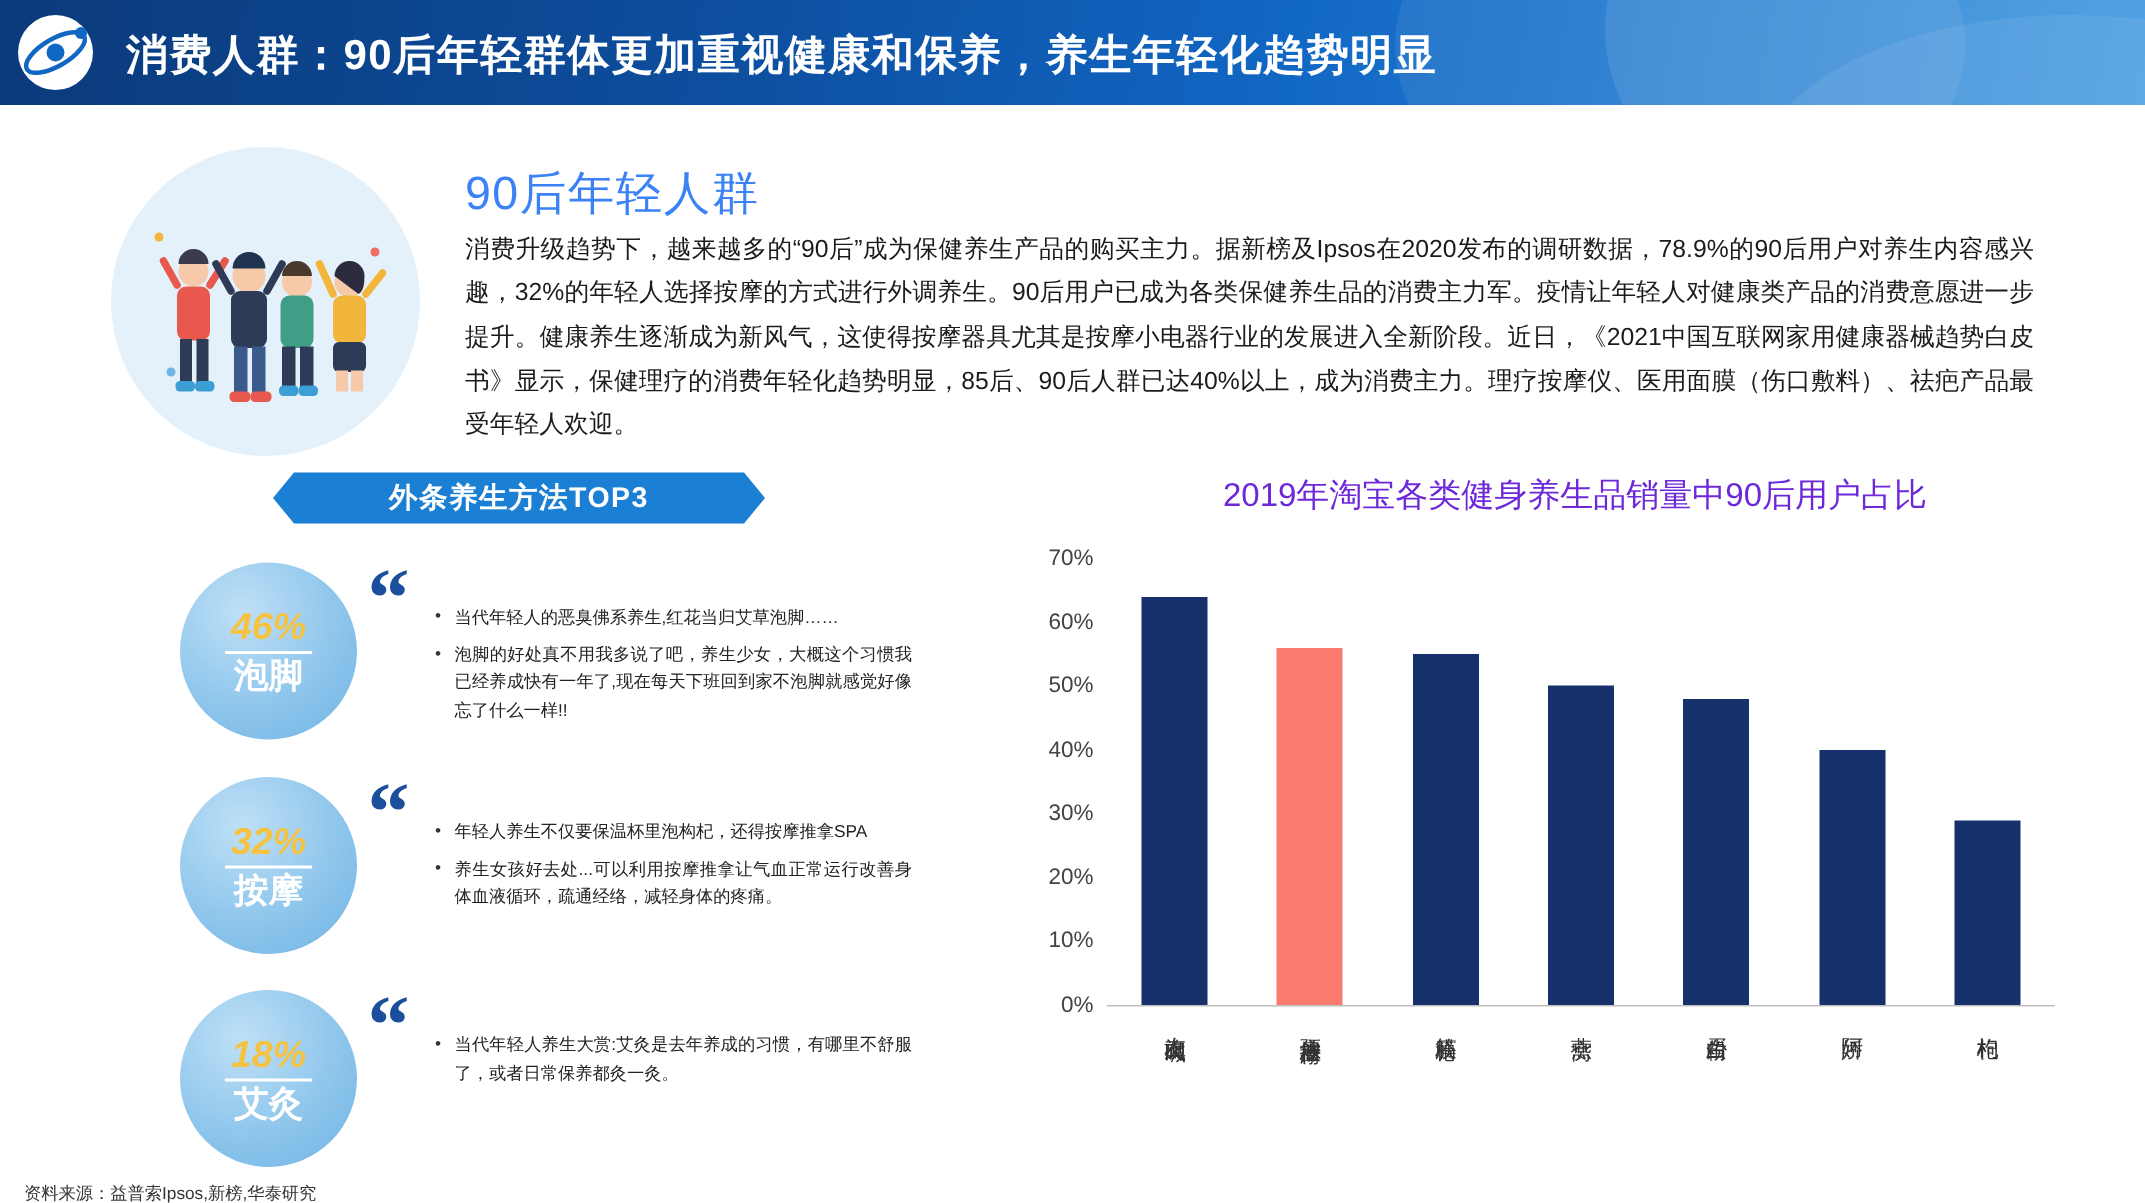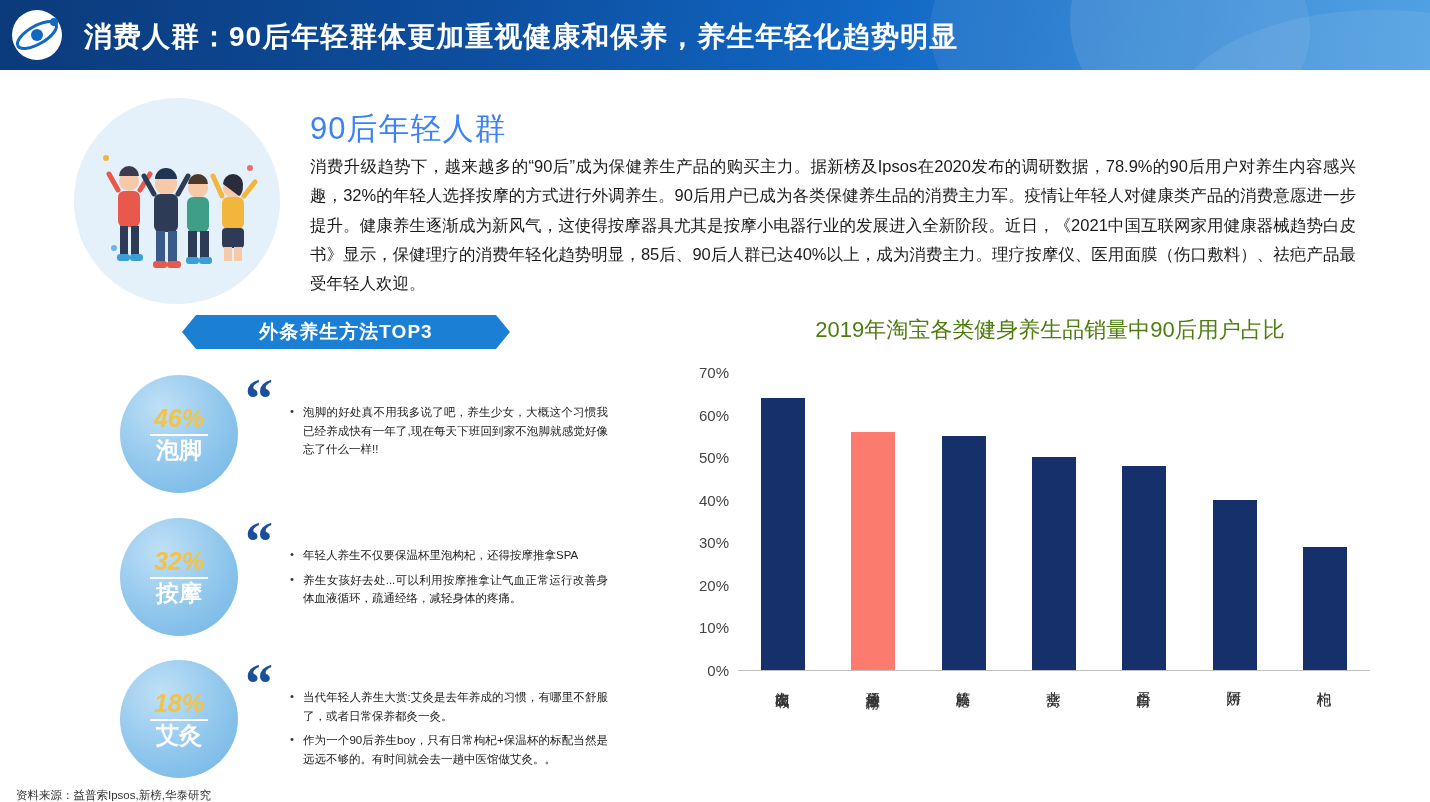--- a/index.html
+++ b/index.html
@@ -180,21 +180,21 @@
     color: #333;
   }
 
   
   .chart-title {
     position: absolute;
     left: 700px; top: 315px;
     width: 700px;
     text-align: center;
     font-size: 22px;
-    color: #4d7c0f;
+    color: #6d28d9;
   }
   .chart-area {
     position: absolute;
     left: 680px; top: 360px;
     width: 720px; height: 420px;
   }
   .plot {
     position: absolute;
     left: 58px; top: 12px;
     width: 632px; height: 298px;
@@ -302,20 +302,21 @@
 <div class="top3-banner">外条养生方法TOP3</div>
 
 <div class="item" style="top:375px">
   <div class="bubble">
     <div class="pct">46%</div>
     <div class="divider"></div>
     <div class="lbl">泡脚</div>
   </div>
   <div class="quote-mark">“</div>
   <div class="bullets">
+    <div class="b">当代年轻人的恶臭佛系养生,红花当归艾草泡脚……</div>
     <div class="b">泡脚的好处真不用我多说了吧，养生少女，大概这个习惯我已经养成快有一年了,现在每天下班回到家不泡脚就感觉好像忘了什么一样!!</div>
   </div>
 </div>
 
 <div class="item" style="top:518px">
   <div class="bubble">
     <div class="pct">32%</div>
     <div class="divider"></div>
     <div class="lbl">按摩</div>
   </div>
@@ -328,21 +329,20 @@
 
 <div class="item" style="top:660px">
   <div class="bubble">
     <div class="pct">18%</div>
     <div class="divider"></div>
     <div class="lbl">艾灸</div>
   </div>
   <div class="quote-mark">“</div>
   <div class="bullets">
     <div class="b">当代年轻人养生大赏:艾灸是去年养成的习惯，有哪里不舒服了，或者日常保养都灸一灸。</div>
-    <div class="b">作为一个90后养生boy，只有日常枸杞+保温杯的标配当然是远远不够的。有时间就会去一趟中医馆做艾灸。。</div>
   </div>
 </div>
 
 <div class="chart-title">2019年淘宝各类健身养生品销量中90后用户占比</div>
 <div class="chart-area">
   <div class="plot" id="plot">
       <div class="ytick" style="top: 298px;">0%</div>
       <div class="ytick" style="top: 255.429px; margin-left: 24px;">10%</div>
       <div class="ytick" style="top: 212.857px;">20%</div>
       <div class="ytick" style="top: 170.286px;">30%</div>

